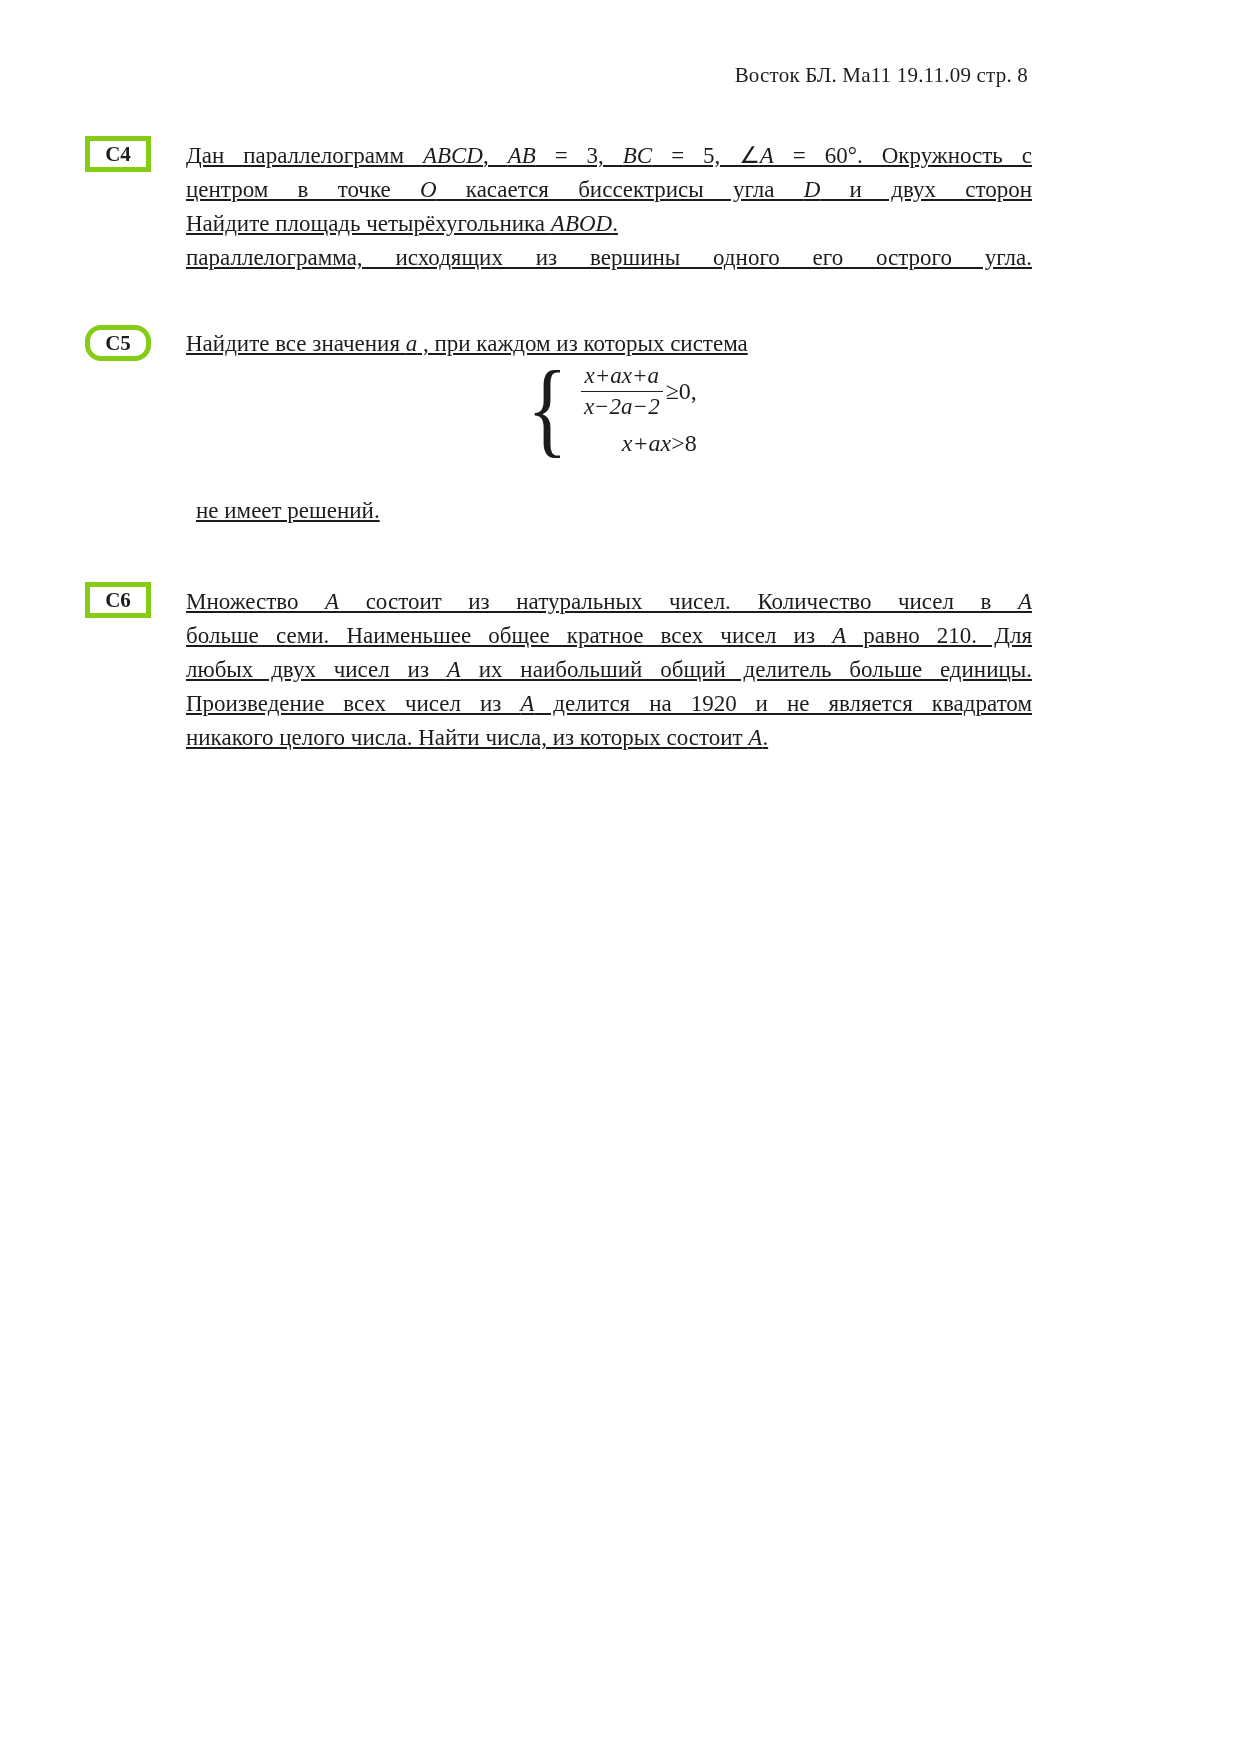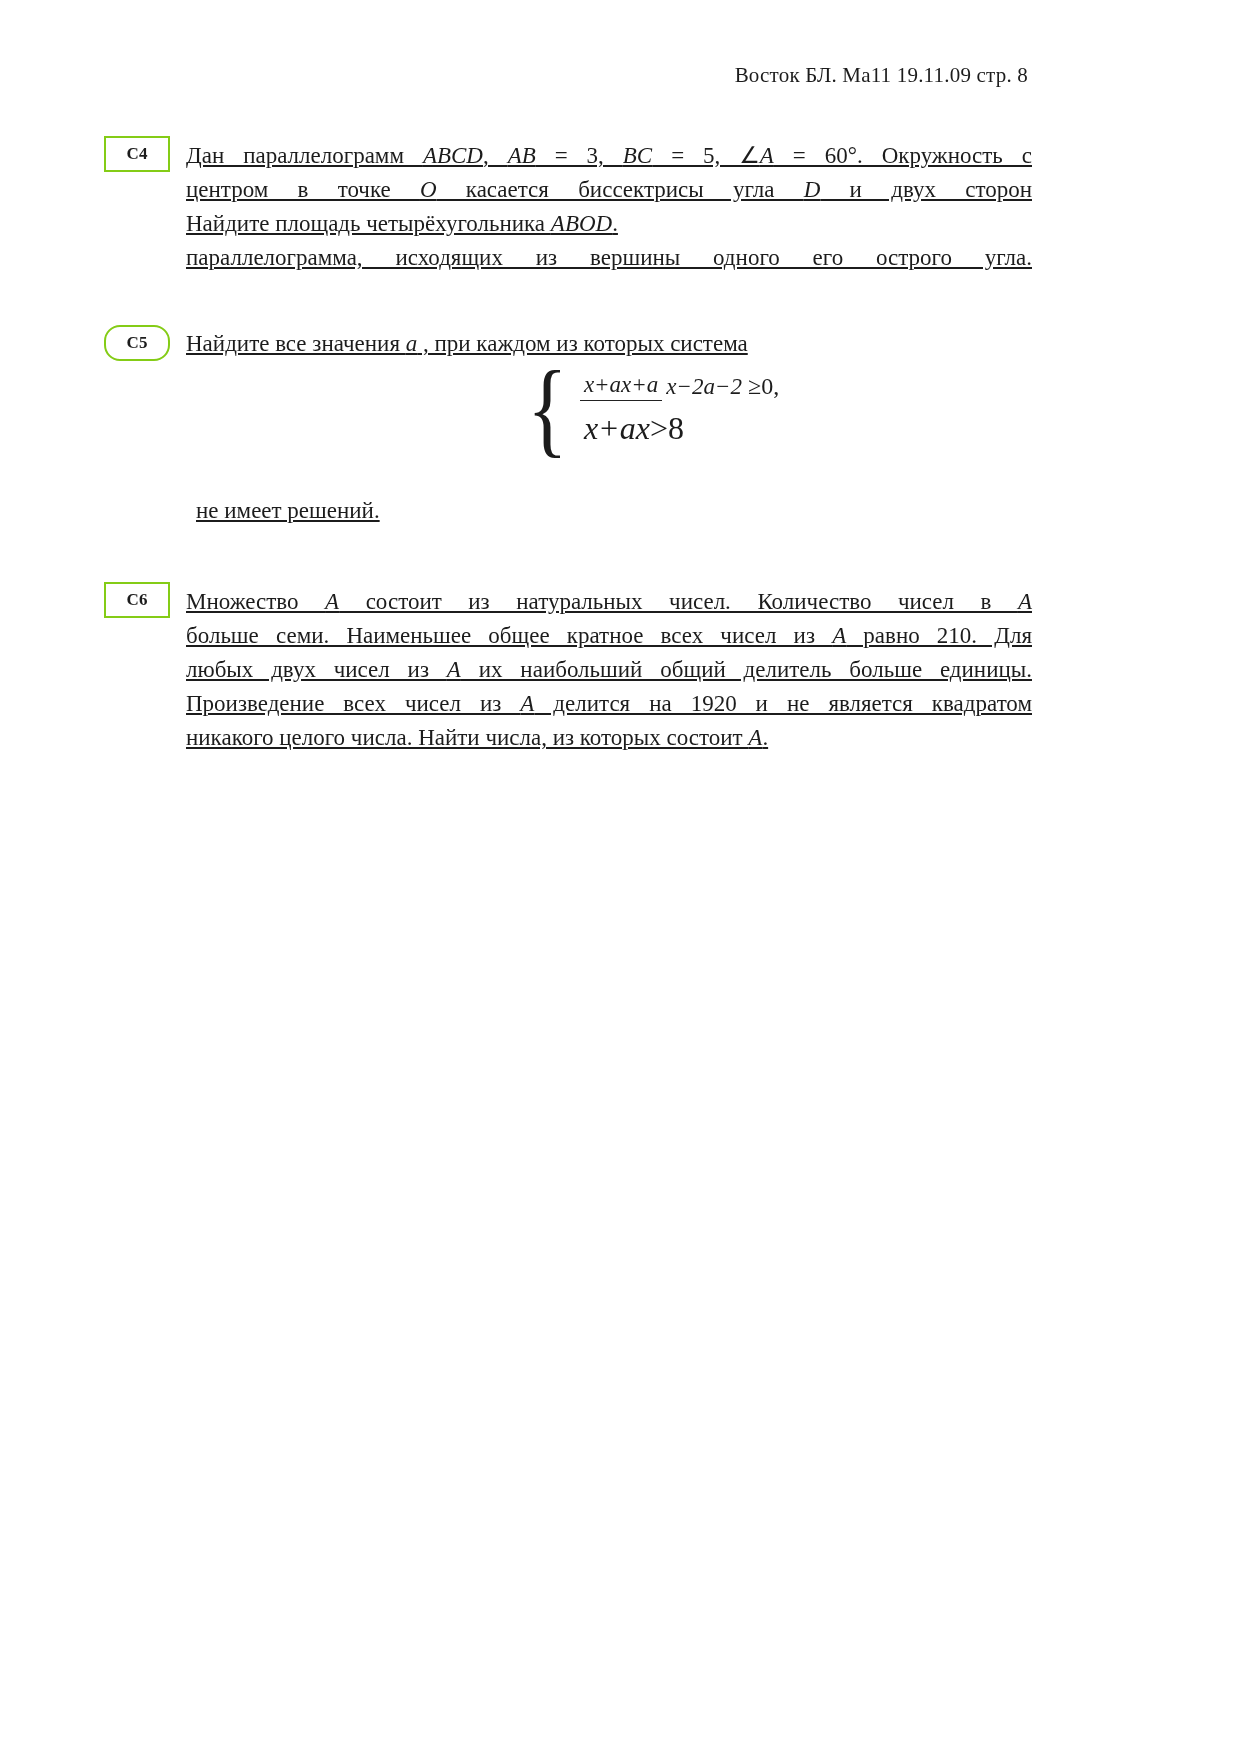--- a/index.html
+++ b/index.html
@@ -18,27 +18,26 @@
     top:63px;
     right:211px;
     font-size:21px;
     letter-spacing:0.2px;
   }
   .plabel {
     position:absolute;
     left:85px;
     width:66px;
     height:36px;
-    border:2px solid #84cc16;
+    border:5px solid #84cc16;
     display:flex;
     align-items:center;
     justify-content:center;
     font-weight:700;
-    font-size:17px;
-    margin-left:19px;
+    font-size:21px;
   }
   .pbody {
     position:absolute;
     left:186px;
     width:846px;
     font-size:23px;
     line-height:34px;
   }
   .tline { min-height:34px;text-decoration:underline; }
   .tline.just {
@@ -62,30 +61,30 @@
   }
   .sys-body {
     display:flex;
     flex-direction:column;
     gap:9px;
     margin-left:2px;
   }
   .sys-row { display:flex; align-items:center; }
   .frac {
     display:inline-flex;
-    flex-direction:row;
+    flex-direction:column;
     align-items:center;
     text-align:center;
     font-size:23px;
     line-height:28px;
   }
   .num { display:block; padding:0 4px 1px; border-bottom:1.6px solid #222; }
   .den { display:block; padding:1px 4px 0; }
   .rel { margin-left:2px; font-size:24px; }
-  .sys-second { font-size:32px; padding-left:4px; }
+  .sys-second { font-size:24px; padding-left:4px;justify-content:flex-end; }
 </style>
 </head>
 <body>
 
 <div class="page">
 
   <div class="header">Восток БЛ. Ма11 19.11.09 стр. 8</div>
 
   <div class="plabel" style="top:136px;">С4</div>
   <div class="pbody" style="top:139px;">

